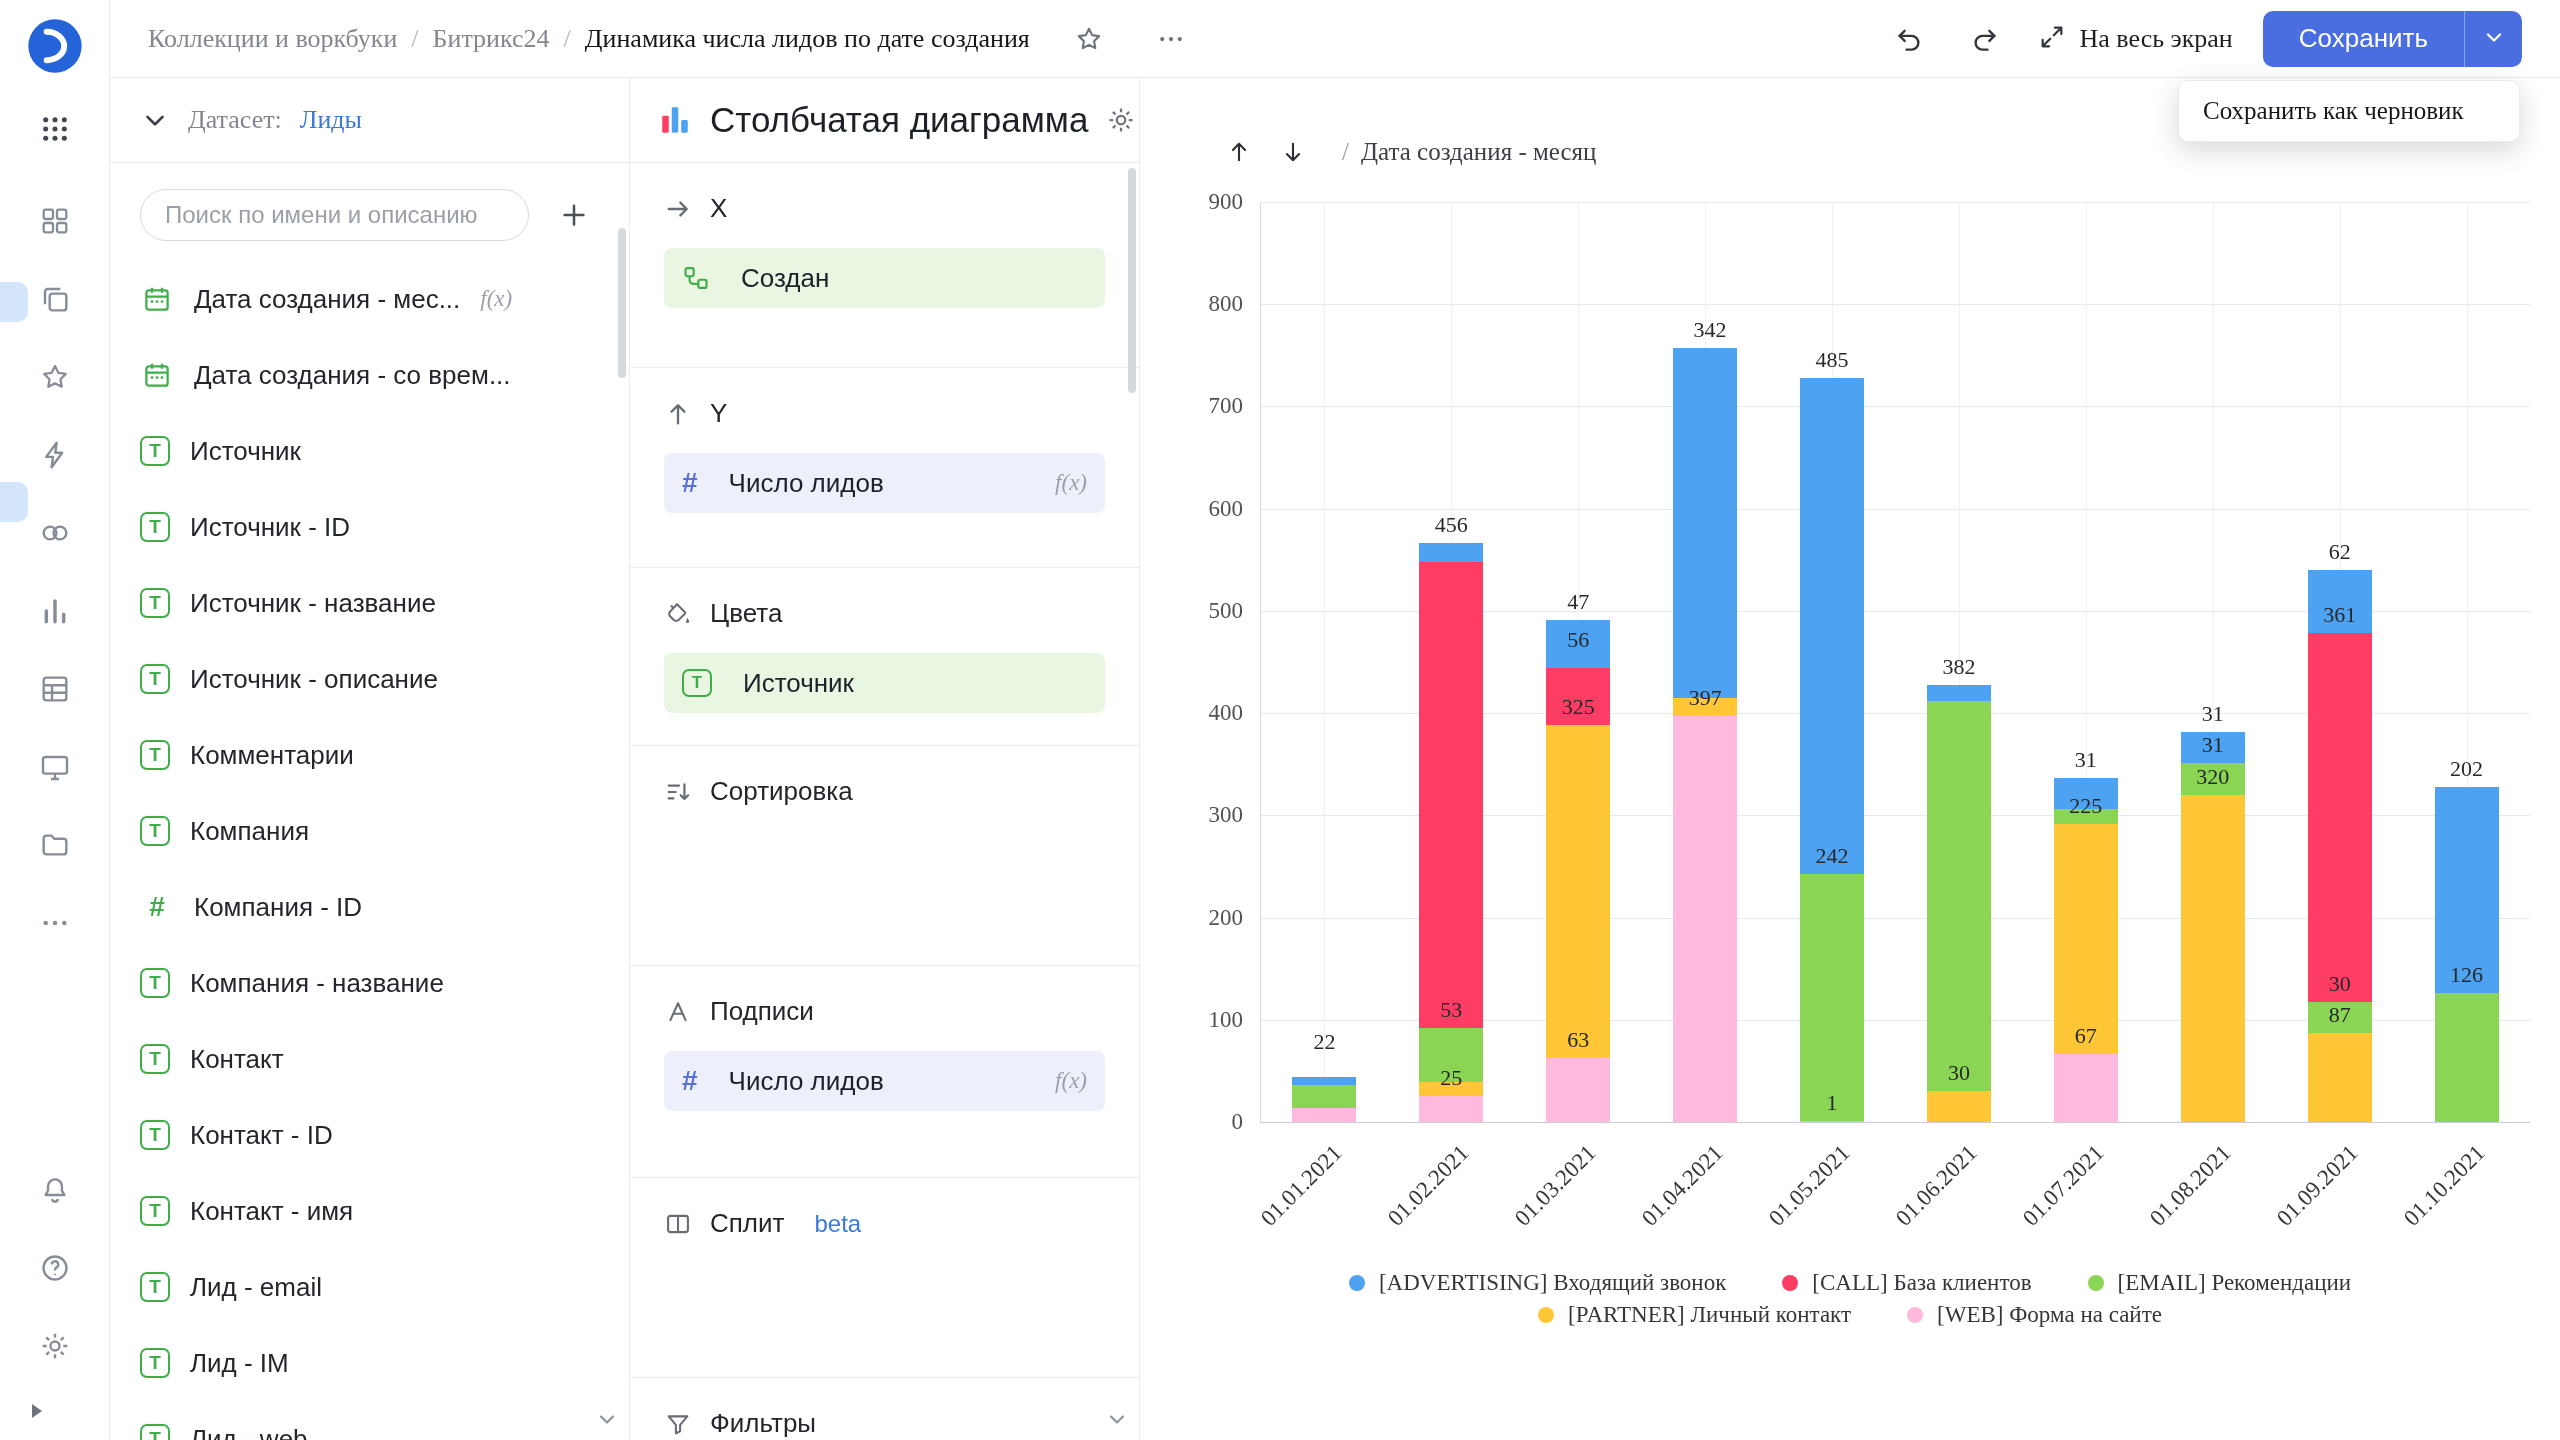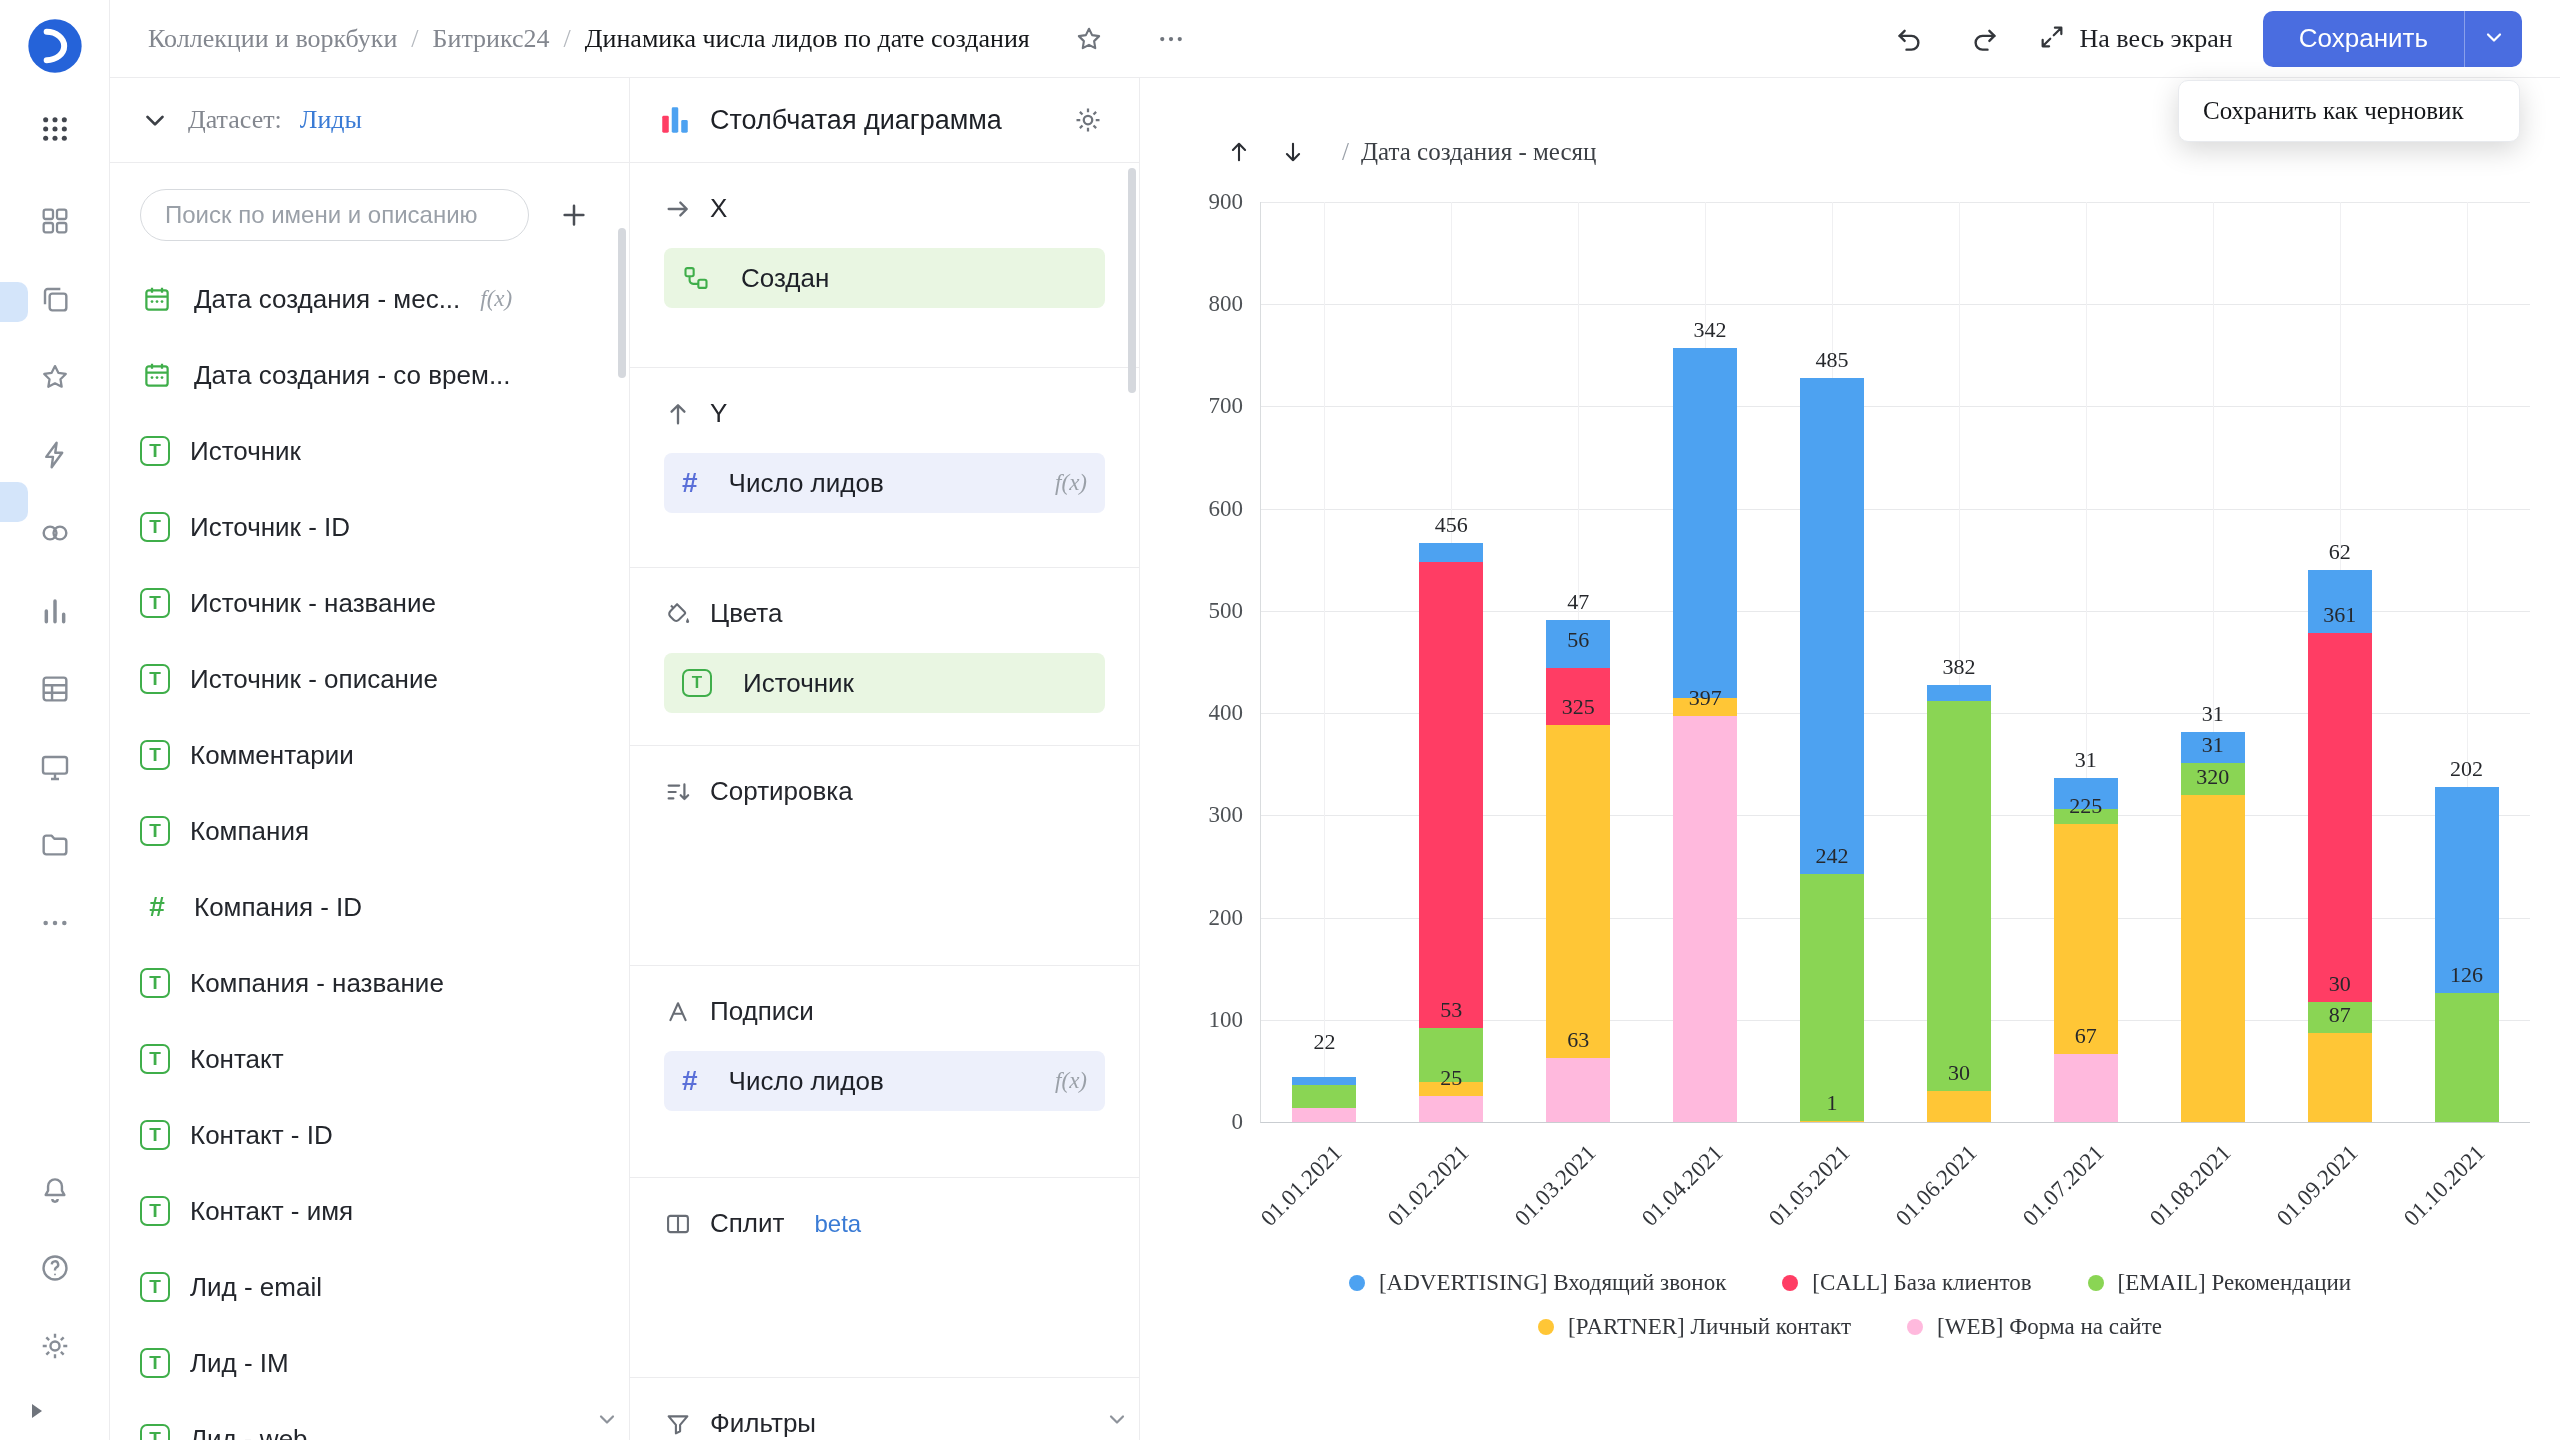--- a/index.html
+++ b/index.html
@@ -60,21 +60,21 @@
 .icon-hash{font-size:28px;font-weight:700;color:#3fae4a}
 .field-name{font-size:26px;color:#23262c;white-space:nowrap;overflow:hidden;text-overflow:ellipsis}
 .fx{font-family:"Liberation Serif",serif;font-style:italic;color:#9aa0a8;font-size:23px;white-space:nowrap}
 .vthumb{position:absolute;width:8px;border-radius:4px;background:#d5d8dd;right:3px}
 .panel-chevron{position:absolute;bottom:6px;right:10px;color:#8e939b;background:none;border:none;cursor:pointer}
 .panel-chevron svg{width:24px;height:24px}
 
 .shelves-panel{width:510px;flex:0 0 510px;border-right:1px solid #ececee;position:relative;overflow:hidden;background:#fff}
 .shelves-header{height:85px;display:flex;align-items:center;gap:18px;padding:0 28px;border-bottom:1px solid #ececee}
 .chart-type-ic{width:34px;height:34px;flex:0 0 34px}
-.chart-type-title{font-size:27px;color:#1d2026;flex:1;white-space:nowrap}
+.chart-type-title{font-size:35px;color:#1d2026;flex:1;white-space:nowrap}
 .sec{padding:30px 34px 0;border-bottom:1px solid #ececee;overflow:hidden}
 .sec-x{height:205px}.sec-y{height:200px}.sec-colors{height:178px}.sec-sort{height:220px}.sec-labels{height:212px}.sec-split{height:200px}.sec-filters{height:160px}
 .sec-head{display:flex;align-items:center;gap:18px;font-size:26px;color:#24262c}
 .sec-ic{width:28px;height:28px;display:flex;align-items:center;justify-content:center;color:#686d75}
 .sec-ic svg{width:28px;height:28px}
 .beta{color:#3a7bd5;font-size:24px;margin-left:12px}
 .chip{margin-top:24px;height:60px;border-radius:8px;display:flex;align-items:center;gap:31px;padding:0 18px;cursor:grab}
 .chip.green{background:#e9f6e2}
 .chip.blue{background:#edf0fb}
 .chip-ic{width:28px;height:28px;color:#3fae4a;display:flex}
@@ -90,21 +90,21 @@
 .drill-text{font-family:"Liberation Serif",serif;font-size:25px;margin-left:22px;display:flex;gap:12px}
 .drill-slash{color:#9aa0a8}
 .drill-field{color:#3c4046}
 .plot{position:absolute;left:120px;top:124px;width:1270px;height:921px;border-left:1px solid #d9dcde;border-bottom:1px solid #c9cdd1}
 .grid-h{position:absolute;left:0;right:0;height:1px;background:#e8e9eb}
 .grid-v{position:absolute;top:0;bottom:0;width:1px;background:#f0f0f2}
 .bar-seg{position:absolute}
 .bar-label{position:absolute;width:120px;text-align:center;font-family:"Liberation Serif",serif;font-size:22px;color:#26282c}
 .ytick{position:absolute;left:-88px;width:70px;text-align:right;transform:translateY(-50%);font-family:"Liberation Serif",serif;font-size:23px;color:#4e5256}
 .xtick{position:absolute;width:160px;text-align:right;transform:rotate(-45deg);transform-origin:100% 0;font-family:"Liberation Serif",serif;font-size:23px;color:#33363b;white-space:nowrap}
-.legend{position:absolute;left:0;width:100%;top:1192px;display:flex;flex-direction:column;align-items:center;gap:18px}
+.legend{position:absolute;left:0;width:100%;top:1192px;display:flex;flex-direction:column;align-items:center;gap:6px}
 .legend-row{display:flex;gap:56px}
 .legend-item{display:flex;align-items:center;gap:14px;cursor:pointer}
 .legend-dot{width:16px;height:16px;border-radius:50%;flex:0 0 16px}
 .legend-label{font-family:"Liberation Serif",serif;font-size:23px;color:#33363b;white-space:nowrap}
 </style>
 </head>
 <body>
 
 <div class="app">
 

